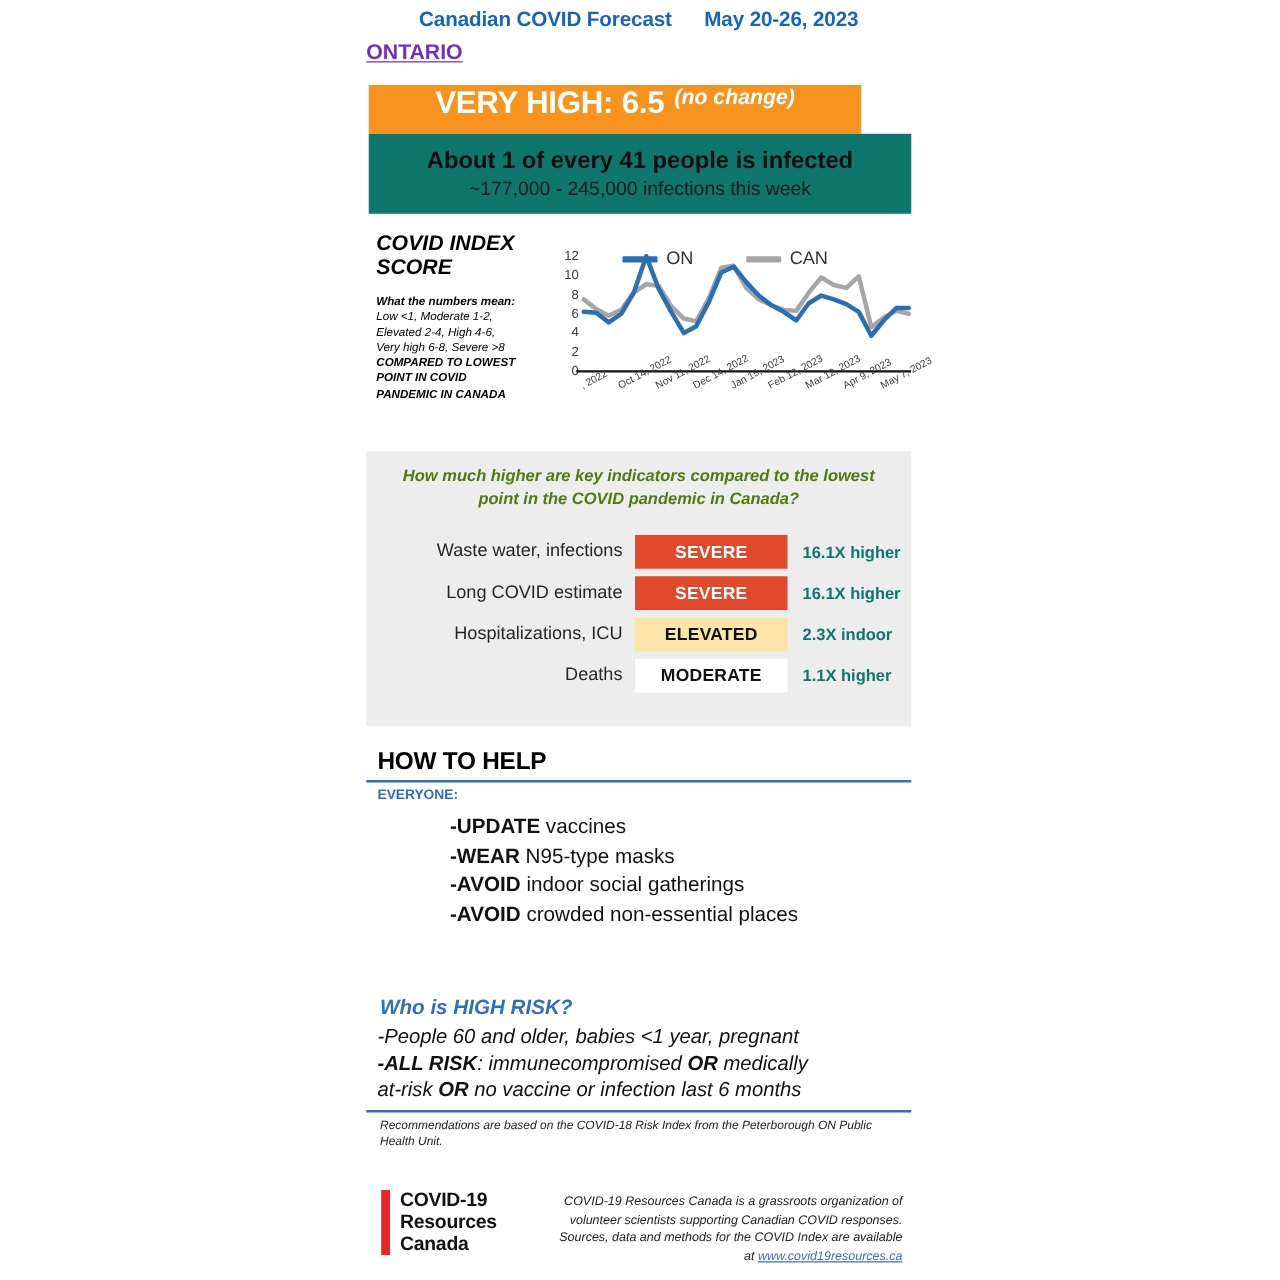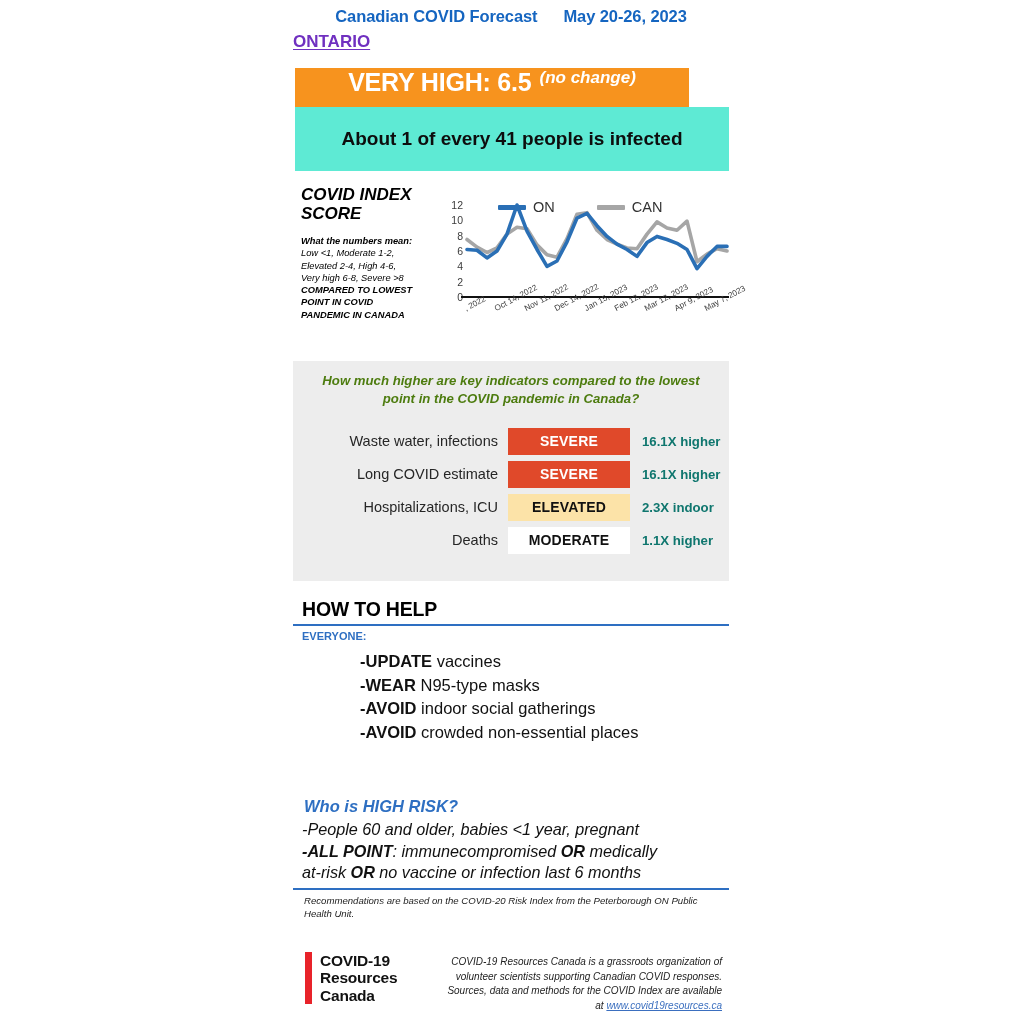--- a/index.html
+++ b/index.html
@@ -150,22 +150,23 @@
     <span class="hdr-title">Canadian COVID Forecast</span>
     <span class="hdr-date">May 20-26, 2023</span>
   </div>
   <div class="hdr-prov">ONTARIO</div>
 
   <div class="banner" style="background: rgb(247, 147, 30);">
     <span class="banner-main">VERY HIGH: 6.5</span>
     <span class="banner-sub">(no change)</span>
   </div>
 
-  <div class="cream" style="background: #5eead4;">
+  <div class="cream" style="background: #0f766e;">
     <div class="cream-l1">About 1 of every 41 people is infected</div>
+    <div class="cream-l2">~177,000 - 245,000 infections this week</div>
   </div>
 
   <div class="chart-block">
 
     <div class="ci-title">COVID INDEX SCORE</div>
 
     <div class="ci-sub">
       <div class="ci-strong">What the numbers mean:</div>
       <div>Low &lt;1, Moderate 1-2,</div>
       <div>Elevated 2-4, High 4-6,</div>
@@ -250,28 +251,28 @@
       <div class="h2h-li"><b>-UPDATE</b><span> vaccines</span></div>
       <div class="h2h-li"><b>-WEAR</b><span> N95-type masks</span></div>
       <div class="h2h-li"><b>-AVOID</b><span> indoor social gatherings</span></div>
       <div class="h2h-li"><b>-AVOID</b><span> crowded non-essential places</span></div>
     </div>
 
   <div class="hr-title">Who is HIGH RISK?</div>
   <div class="hr-lines">
     <div class="hr-li">-People 60 and older, babies &lt;1 year, pregnant</div>
     <div class="hr-li">
-      <b id="hr2b">-ALL POINT</b><span id="hr2r">: immunecompromised </span><b id="hr2o">OR</b><span id="hr2t"> medically</span>
+      <b id="hr2b">-ALL RISK</b><span id="hr2r">: immunecompromised </span><b id="hr2o">OR</b><span id="hr2t"> medically</span>
     </div>
     <div class="hr-li">
       <span id="hr3a">at-risk </span><b id="hr3o">OR</b><span id="hr3b"> no vaccine or infection last 6 months</span>
     </div>
   </div>
   <div class="rule-blue" style="left:293px; top:888px; width:436px;"></div>
-  <div class="attrib">Recommendations are based on the COVID-20 Risk Index from the Peterborough ON Public Health Unit.</div>
+  <div class="attrib">Recommendations are based on the COVID-18 Risk Index from the Peterborough ON Public Health Unit.</div>
 
   <div class="logo">
     <div class="logo-bar" style="background: rgb(232, 35, 42);"></div>
     <div class="logo-text">
       <div>COVID-19</div>
       <div>Resources</div>
       <div>Canada</div>
     </div>
   </div>
   <div class="foot-text">

